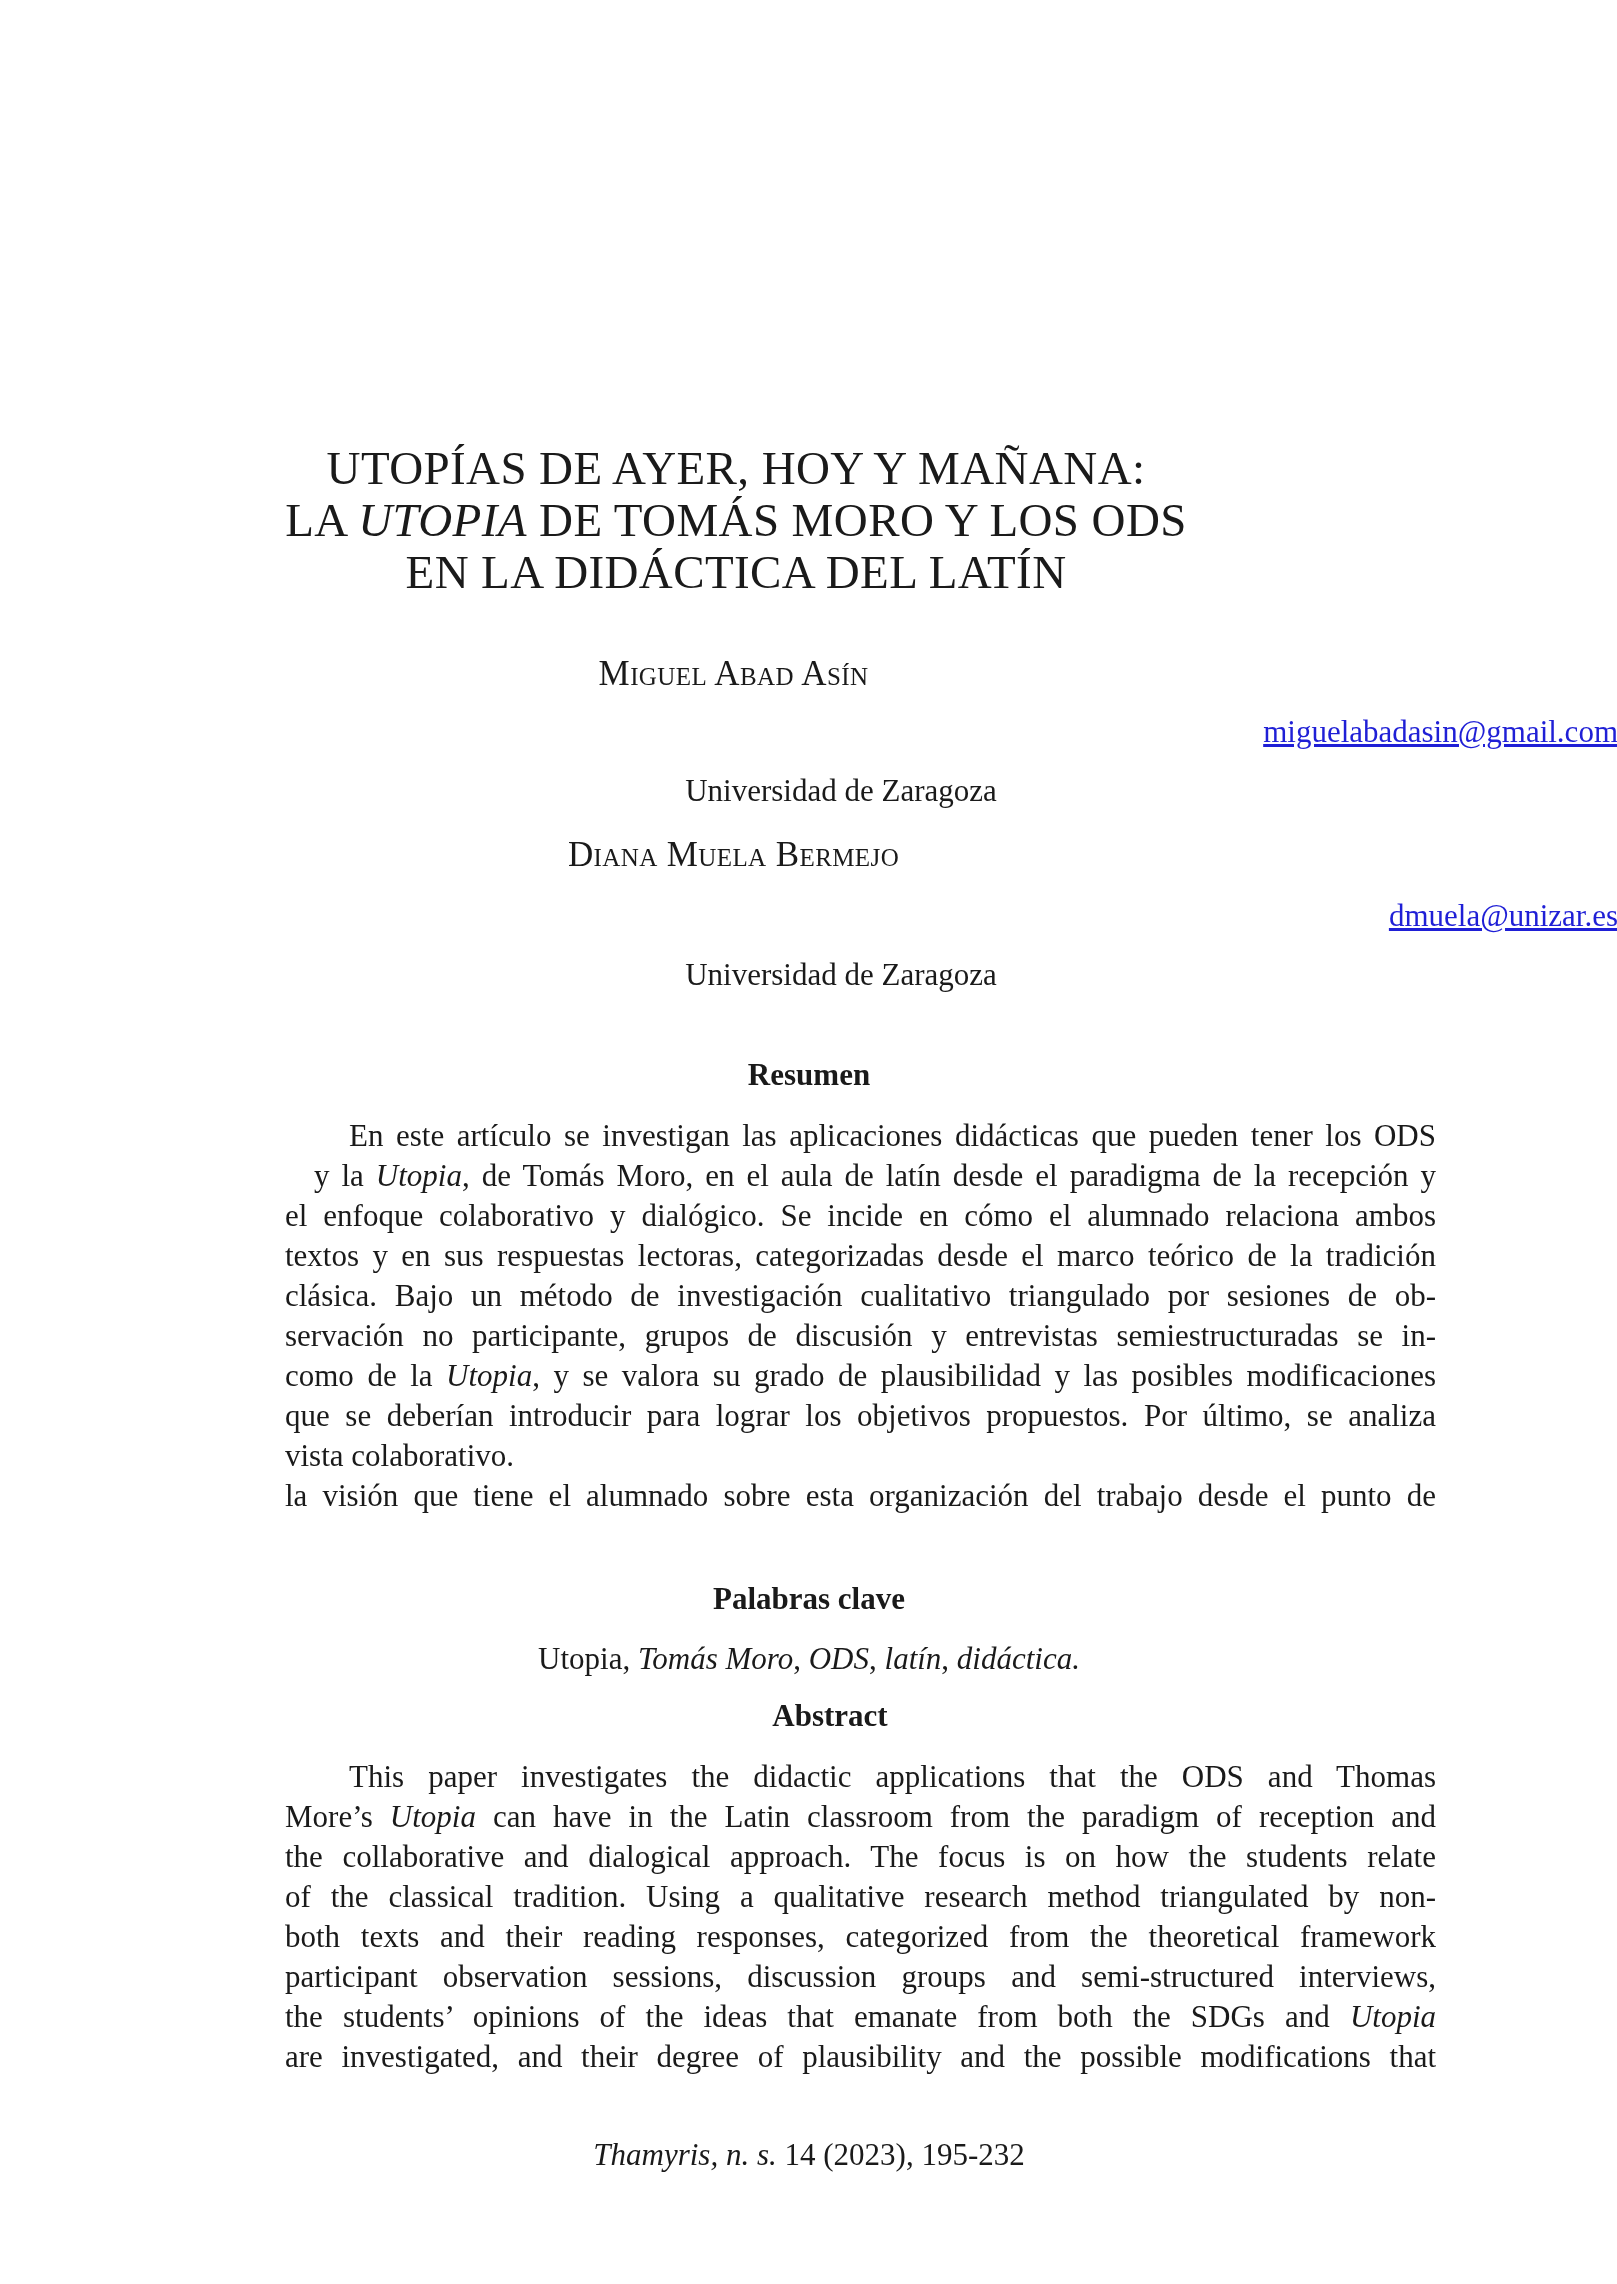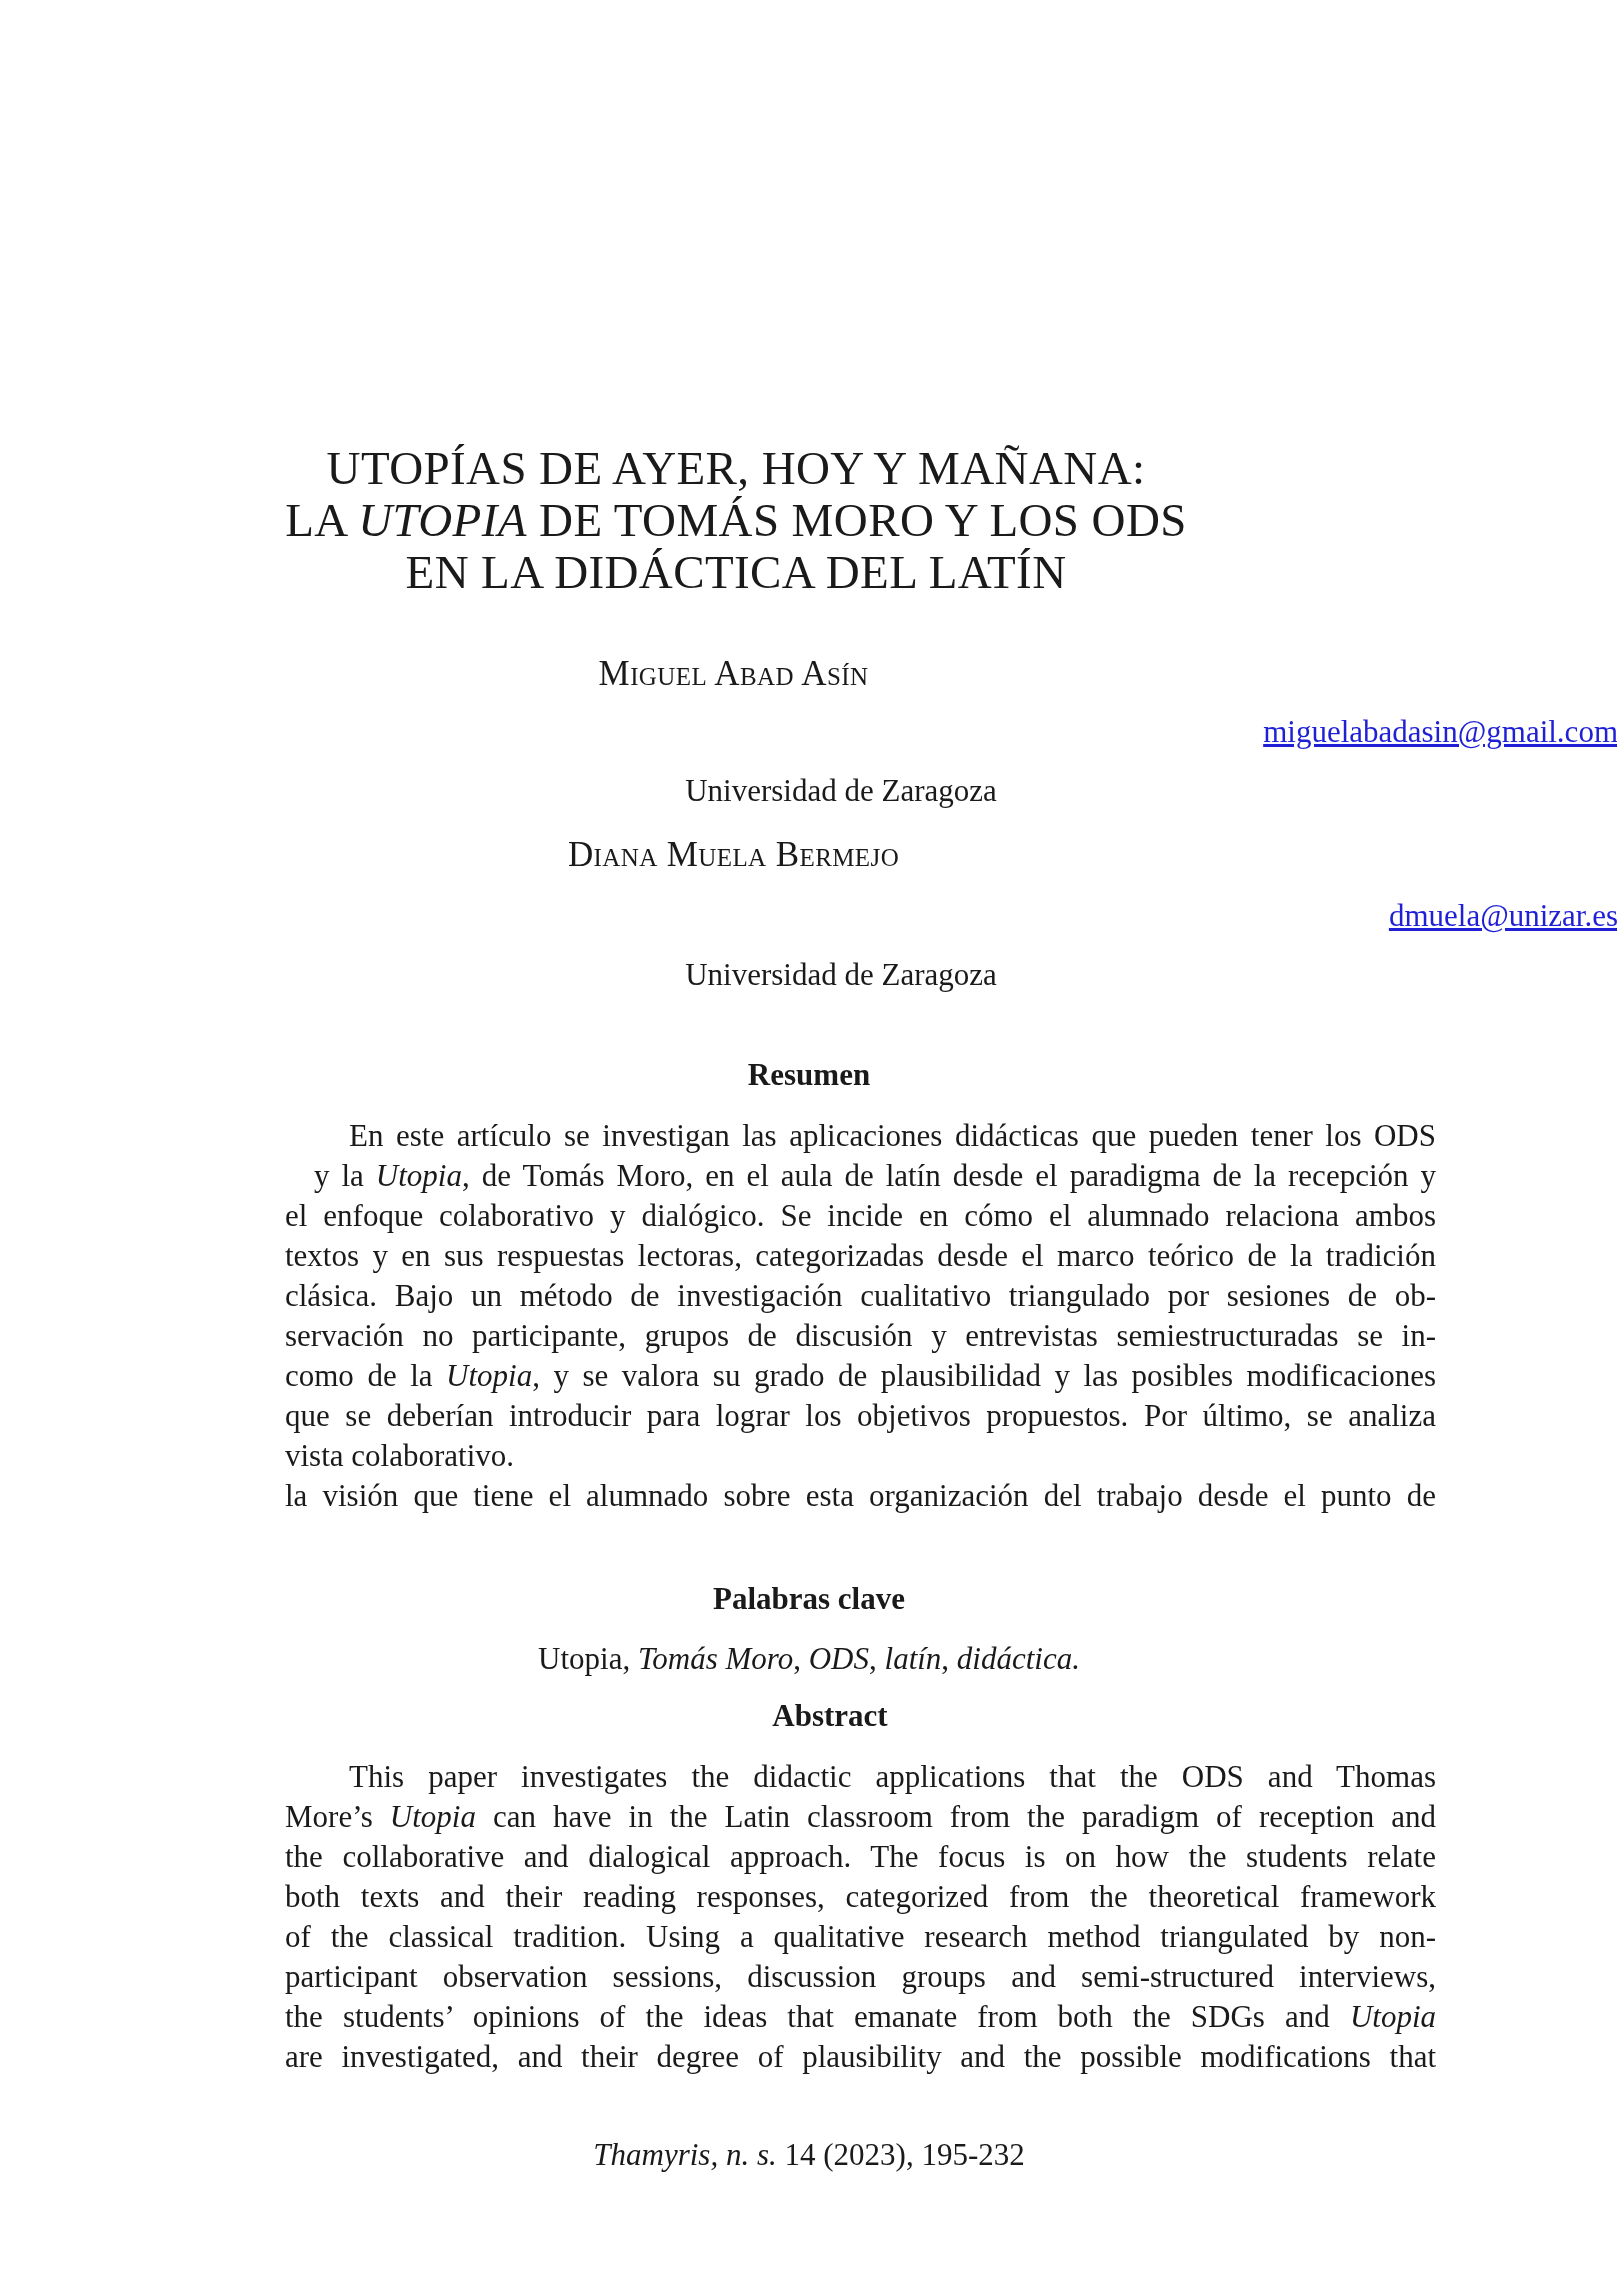--- a/index.html
+++ b/index.html
@@ -96,22 +96,22 @@
   <div class="section-head" style="top:1581px;">Palabras clave</div>
   <div class="keywords" style="top:1641px;">
     <span>Utopia, </span><em>Tomás Moro</em><span>, </span><em>ODS</em><span>, </span><em>latín</em><span>, </span><em>didáctica.</em>
   </div>
 
   <div class="section-head" style="top:1698px;padding-left:21px;">Abstract</div>
   <div class="para" style="top:1757px;">
     <span class="line indent" style="white-space: normal; text-align-last: justify;"><span>This paper investigates the didactic applications that the ODS and Thomas</span></span>
     <span class="line" style="white-space: normal; text-align-last: justify;"><span>More’s </span><em>Utopia</em><span> can have in the Latin classroom from the paradigm of reception and</span></span>
     <span class="line" style="white-space: normal; text-align-last: justify;"><span>the collaborative and dialogical approach. The focus is on how the students relate</span></span>
+    <span class="line" style="white-space: normal; text-align-last: justify;"><span>of the classical tradition. Using a qualitative research method triangulated by non-</span></span>
     <span class="line" style="white-space: normal; text-align-last: justify;"><span>both texts and their reading responses, categorized from the theoretical framework</span></span>
-    <span class="line" style="white-space: normal; text-align-last: justify;"><span>of the classical tradition. Using a qualitative research method triangulated by non-</span></span>
     <span class="line" style="white-space: normal; text-align-last: justify;"><span>participant observation sessions, discussion groups and semi-structured interviews,</span></span>
     <span class="line" style="white-space: normal; text-align-last: justify;"><span>the students’ opinions of the ideas that emanate from both the SDGs and </span><em>Utopia</em><span></span></span>
     <span class="line" style="white-space: normal; text-align-last: justify;"><span>are investigated, and their degree of plausibility and the possible modifications that</span></span>
   </div>
 
   <div class="footer">
     <em>Thamyris, n. s.</em><span> 14 (2023), 195-232</span>
   </div>
 
 </div>

